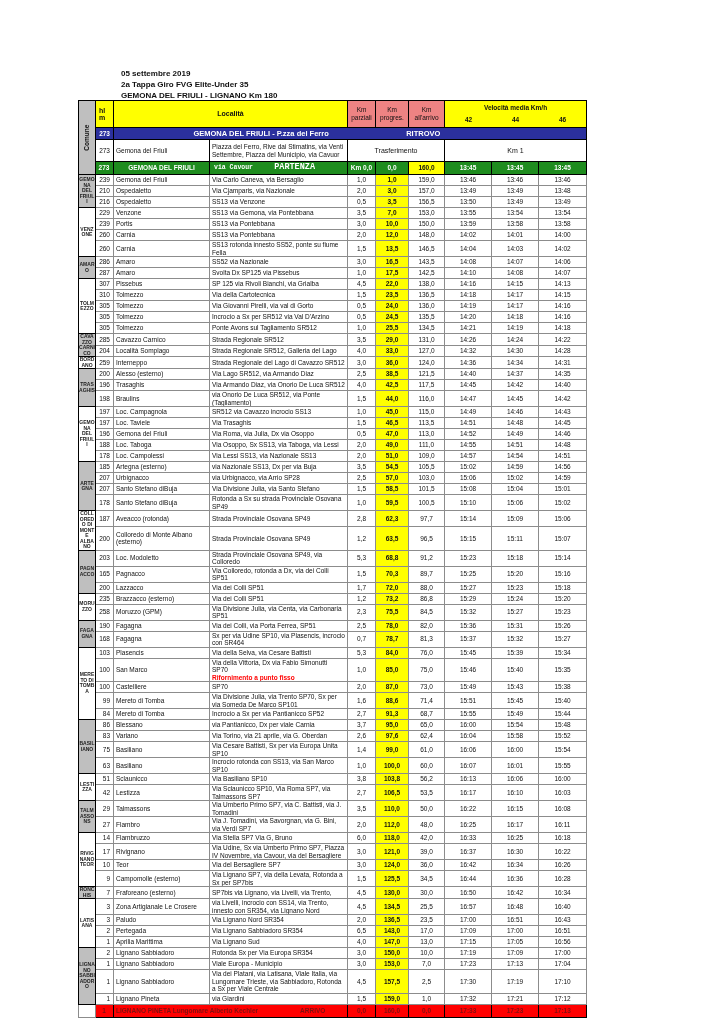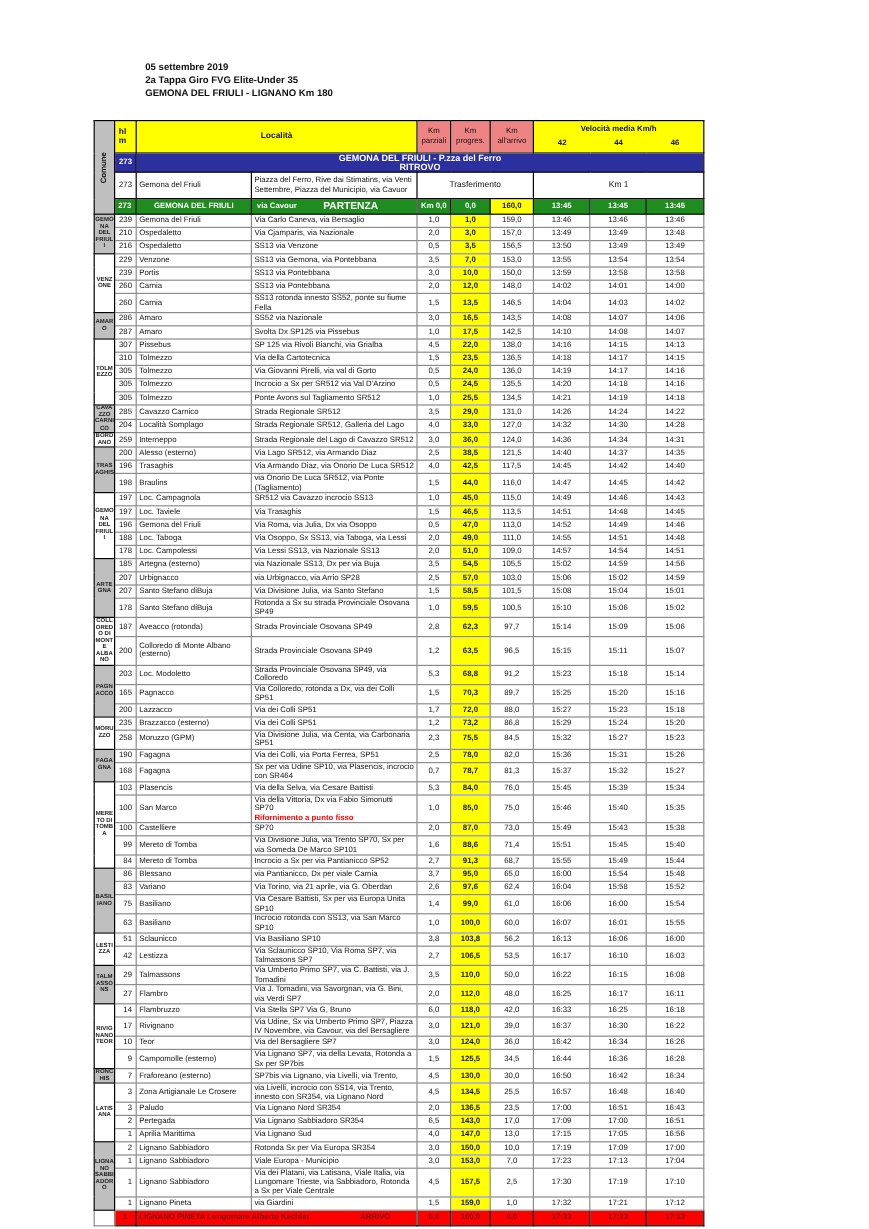--- a/index.html
+++ b/index.html
@@ -2,21 +2,21 @@
 <html style="--yellow: #FFFF00; --pink: #EE8383; --blue: #2B309E; --green: #1E8C1E; --red: #FF0000; --gray: #BFBFBF; --arrivo-text: #7F1010; --note-red: #FF0000;"><head>
 <meta charset="utf-8">
 <style>
   :root{
     --yellow:#FFFF00; --pink:#EE8383; --blue:#2B309E; --green:#1E8C1E;
     --red:#FF0000; --gray:#BFBFBF; --arrivo-text:#7F1010; --note-red:#FF0000;
   }
   html,body{margin:0;padding:0}
   body{width:724px;height:1024px;background:#ffffff;position:relative;
        font-family:"Liberation Sans",sans-serif;color:#111;}
-  .titles{position:absolute;left:121px;top:50px;font-weight:bold;font-size:8px;line-height:11px;}
+  .titles{position:absolute;left:121px;top:68px;font-weight:bold;font-size:8px;line-height:11px;}
   table{position:absolute;left:78px;top:100px;width:508px;border-collapse:collapse;
         table-layout:fixed;border:1px solid #000;}
   td{border:1px solid #8c8c8c;font-size:6.5px;line-height:7.5px;padding:0 2px;
      vertical-align:middle;overflow:hidden;word-wrap:break-word;}
   tr.data td{height:10px;}
   .hlm{text-align:right;padding-right:3px;}
   .loc{text-align:left;}
   .route{text-align:left;}
   .kp,.ka,.t{text-align:center;}
   .kg{background:var(--yellow);font-weight:bold;text-align:center;}
@@ -31,29 +31,29 @@
   .h-hlm{text-align:left;padding-left:3px;}
   .h-localita{text-align:center;}
   .h-pink{background:var(--pink);text-align:center;font-size:6.5px;line-height:8px;}
   .h-vel{background:var(--yellow);padding:0;vertical-align:top;}
   .vel-label{font-size:6.5px;font-weight:bold;text-align:center;padding-top:3px;}
   .vel-speeds{display:flex;justify-content:space-around;font-size:6.5px;font-weight:bold;padding-top:4px;}
   .vert-wrap{height:70px;display:flex;align-items:center;justify-content:center;}
   .vert{transform:rotate(-90deg);font-size:6.5px;font-weight:bold;white-space:nowrap;}
   
   tr.ritrovo td{background:var(--blue);color:#fff;font-weight:bold;height:11px;border:1px solid #000;}
-  .ritrovo-merged{display:flex;align-items:center;flex-direction:column;}
+  .ritrovo-merged{display:flex;align-items:center;}
   .ritrovo-name{width:62%;text-align:center;font-size:7.5px;}
   .ritrovo-label{font-size:7.5px;}
   
   tr.transfer td{height:21px;border:1px solid #000;background:#fff;}
   .transfer-label,.transfer-km{text-align:center;font-size:7px;}
   
   tr.partenza td{background:var(--green);color:#fff;font-weight:bold;height:12px;border:1px solid #000;text-align:center;}
-  .partenza-route{display:flex;align-items:flex-start;padding:0 2px;}
+  .partenza-route{display:flex;align-items:flex-start;padding:0 2px;font-family:Liberation Mono, monospace;}
   .partenza-via{flex:1;text-align:left;}
   .partenza-label{font-size:8.5px;padding-right:28px;}
   tr.partenza td.p-ka{background:var(--yellow);color:#111;}
   
   tr.arrivo td{background:var(--red);color:var(--arrivo-text);font-weight:bold;height:12px;
                border:1px solid #000;text-align:center;}
   tr.arrivo td.blank{background:#fff;border-color:#8c8c8c;}
   .arrivo-merged{display:flex;align-items:center;}
   .arrivo-name{text-align:left;}
   .arrivo-label{margin-left:42px;}

